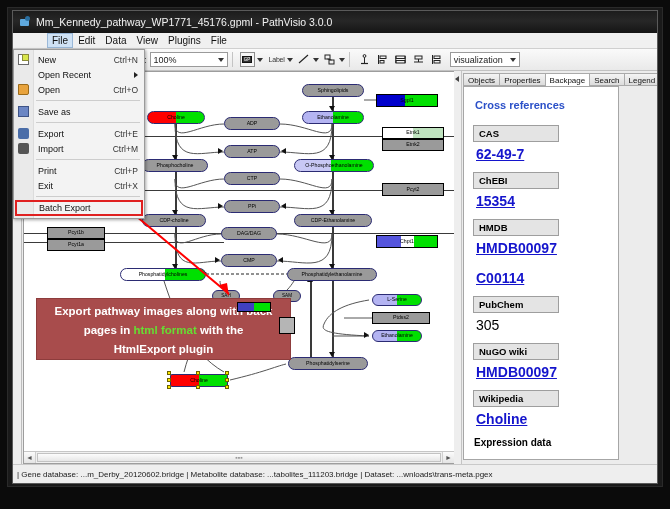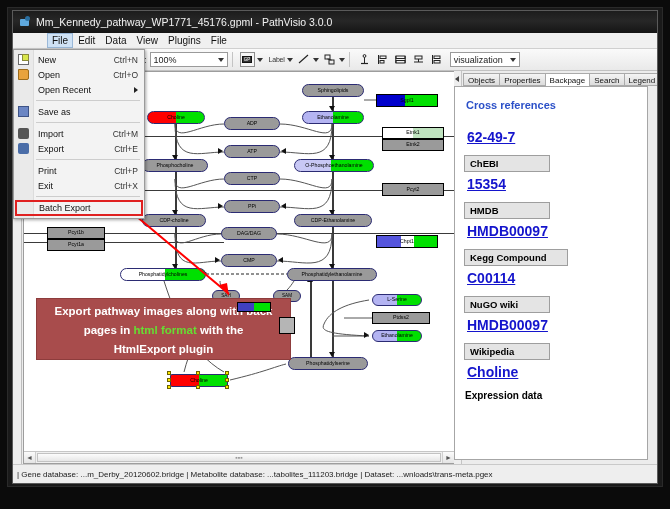--- a/index.html
+++ b/index.html
@@ -219,22 +219,22 @@
     line-height: 11px;
     height: 13px;
   }
   .tab.selected {
     background: #ffffff;
     border-bottom: 1px solid #ffffff;
     height: 14px;
     font-weight: normal;
   }
   #backpage {
-    position: absolute; left: 0; top: 15px;
-    width: 194px; height: 374px;
+    position: absolute; left: 9px; top: 15px;
+    width: 156px; height: 374px;
     background: #ffffff;
     border: 1px solid #a6a6a6;
     overflow: hidden;
     padding: 8px 9px;
   }
   #cross-ref-title {
     color: #2b50c8;
     font-weight: bold;
     font-size: 11px;
     margin: 4px 0 14px 2px;
@@ -721,38 +721,42 @@
           <div class="tab">Properties</div>
           <div class="tab selected">Backpage</div>
           <div class="tab">Search</div>
           <div class="tab">Legend</div>
         </div>
 
         <div id="backpage">
           <div id="cross-ref-title">Cross references</div>
 
           <div class="xref-block">
+            <div class="xref-head">CAS</div>
             <a class="xref-val" href="#">62-49-7</a>
           </div>
 
           <div class="xref-block">
             <div class="xref-head">ChEBI</div>
             <a class="xref-val" href="#">15354</a>
           </div>
 
           <div class="xref-block">
             <div class="xref-head">HMDB</div>
             <a class="xref-val" href="#">HMDB00097</a>
           </div>
 
           <div class="xref-block">
-            <div class="xref-head" style="width:104px;">Kegg Compound</div>
             <a class="xref-val" href="#">C00114</a>
           </div>
 
+          <div class="xref-block">
+            <div class="xref-head">PubChem</div>
+            <span class="xref-val plain">305</span>
+          </div>
 
           <div class="xref-block">
             <div class="xref-head">NuGO wiki</div>
             <a class="xref-val" href="#">HMDB00097</a>
           </div>
 
           <div class="xref-block">
             <div class="xref-head">Wikipedia</div>
             <a class="xref-val" href="#">Choline</a>
           </div>
@@ -769,53 +773,53 @@
     <div id="file-menu">
       <div class="gutter"></div>
 
       <div class="fm-item">
         <span class="ic ic-new"></span>
         <span>New</span>
         <span class="acc">Ctrl+N</span>
       </div>
 
       <div class="fm-item">
+        <span>Open Recent</span>
+        <span class="submenu-arrow"></span>
+      </div>
+
+      <div class="fm-item">
         <span class="ic ic-open"></span>
         <span>Open</span>
         <span class="acc">Ctrl+O</span>
-      </div>
-
-      <div class="fm-item">
-        <span>Open Recent</span>
-        <span class="submenu-arrow"></span>
       </div>
 
       <div class="fm-sep"></div>
 
 
       <div class="fm-item">
         <span class="ic ic-save-as"></span>
         <span>Save as</span>
         <span class="acc"></span>
       </div>
 
       <div class="fm-sep"></div>
 
       <div class="fm-item">
+        <span class="ic ic-exp"></span>
+        <span>Export</span>
+        <span class="acc">Ctrl+E</span>
+      </div>
+
+      <div class="fm-item">
         <span class="ic ic-imp"></span>
         <span>Import</span>
         <span class="acc">Ctrl+M</span>
       </div>
 
-      <div class="fm-item">
-        <span class="ic ic-exp"></span>
-        <span>Export</span>
-        <span class="acc">Ctrl+E</span>
-      </div>
-
       <div class="fm-sep"></div>
 
       <div class="fm-item">
         <span>Print</span>
         <span class="acc">Ctrl+P</span>
       </div>
 
       <div class="fm-item">
         <span>Exit</span>
         <span class="acc">Ctrl+X</span>

